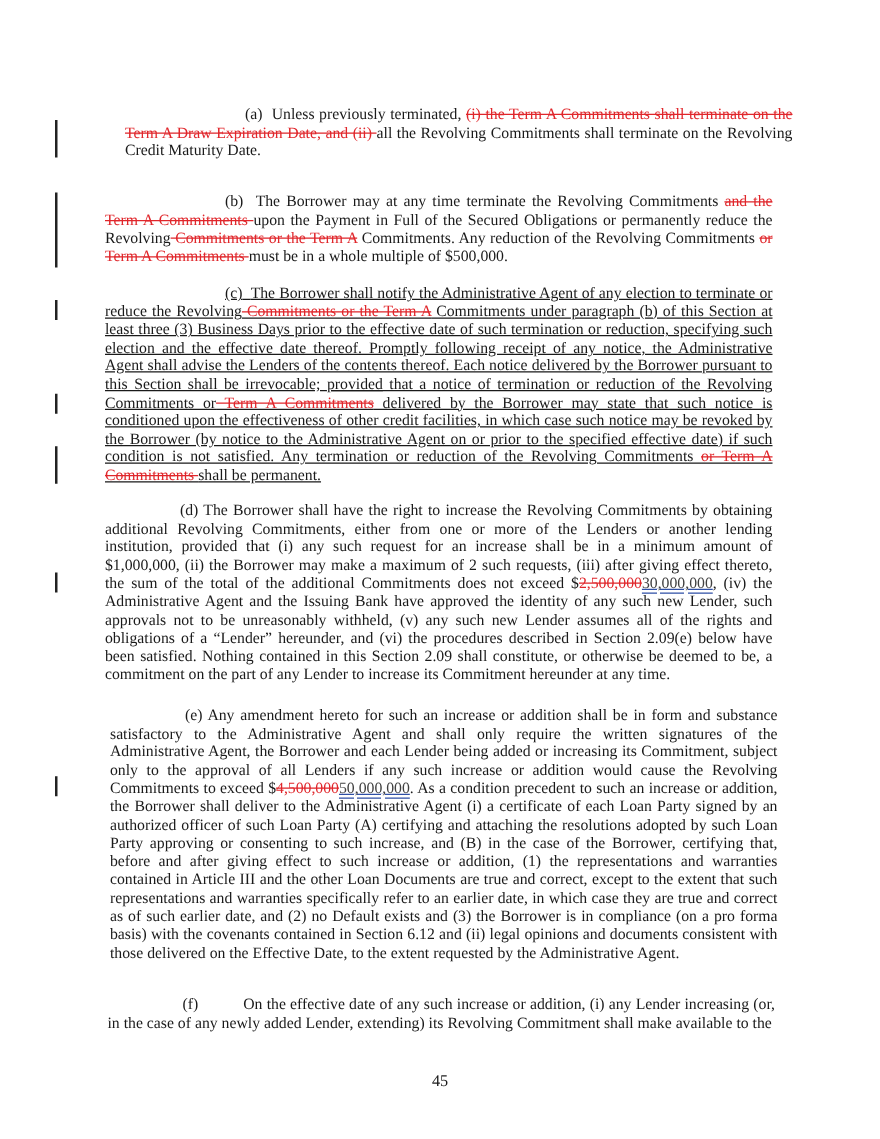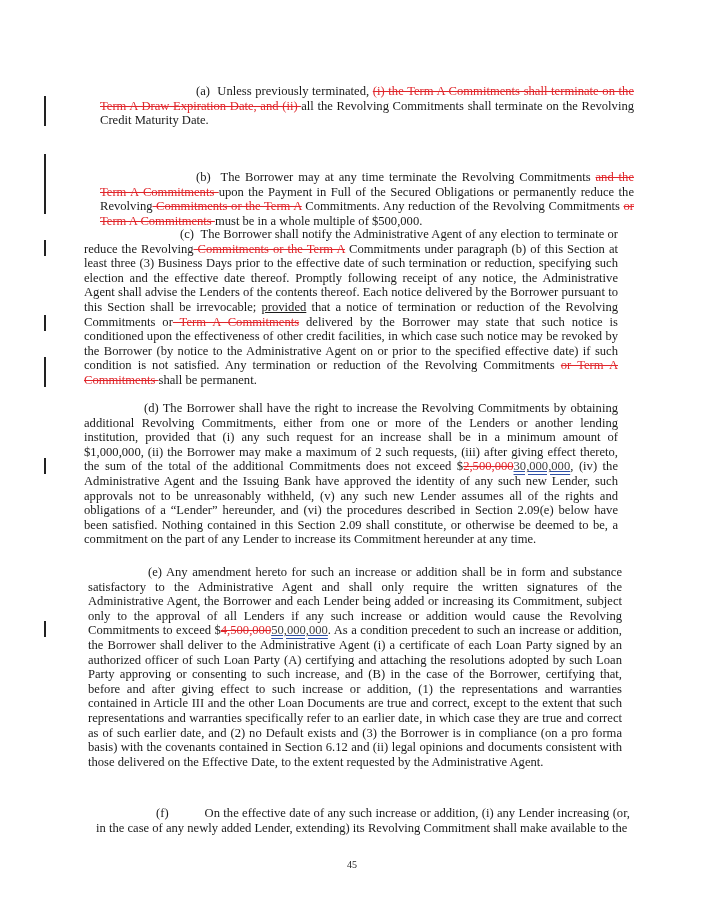--- a/index.html
+++ b/index.html
@@ -12,54 +12,54 @@
     .para {
       position: absolute; left: 84px; width: 534px;
       text-align: justify; text-align-last: left;
     }
     .indent { display: inline-block; width: 60px; }
     .indent-d { display: inline-block; width: 36px; }
     .del { color: #e0262b; text-decoration: line-through; text-decoration-color: #e0262b; }
     .ins { color: #404040; text-decoration: underline double; text-decoration-color: #2e4fa6; }
     .u { text-decoration: underline; }
     .changebar { position: absolute; left: 44px; width: 2px; background: #222; }
-    .pagenum { position: absolute; left: 0; width: 704px; top: 858px; text-align: center; font-family: "Liberation Serif", serif; font-size: 10px; color: #1a1a1a; }
+    .pagenum { position: absolute; left: 0; width: 704px; top: 858px; text-align: center; font-family: "Liberation Serif", serif; font-size: 13px; color: #1a1a1a; }
     .tab { display: inline-block; width: 36px; }
   </style>
 </head>
 <body>
 
 <div class="page">
 
   <div class="changebar" style="top:96px;height:30px;"></div>
   <div class="changebar" style="top:154px;height:60px;"></div>
   <div class="changebar" style="top:240px;height:16px;"></div>
   <div class="changebar" style="top:315px;height:16px;"></div>
   <div class="changebar" style="top:357px;height:30px;"></div>
   <div class="changebar" style="top:458px;height:16px;"></div>
   <div class="changebar" style="top:621px;height:16px;"></div>
 
   <p class="para" style="top:68px;margin:16px;">
     <span class="indent"></span><span class="indent-d"></span><span>(a)</span>&nbsp;&nbsp;<span>Unless previously terminated, </span><span class="del">(i) the Term A Commitments shall terminate on the Term A Draw Expiration Date, and (ii) </span><span>all the Revolving Commitments shall terminate on the Revolving Credit Maturity Date.</span>
   </p>
 
-  <p class="para" style="top:154px;margin:16px;">
+  <p class="para" style="top:154px;margin:0;">
     <span class="indent"></span><span class="indent-d"></span><span>(b)</span>&nbsp;&nbsp;<span>The Borrower may at any time terminate the Revolving Commitments </span><span class="del">and the Term A Commitments </span><span>upon the Payment in Full of the Secured Obligations or permanently reduce the Revolving</span><span class="del"> Commitments or the Term A</span><span> Commitments.  Any reduction of the Revolving Commitments </span><span class="del">or Term A Commitments </span><span>must be in a whole multiple of $500,000.</span>
   </p>
 
-  <p class="para" style="top:227px;margin:0;">
+  <p class="para" style="top:227px;margin:0;text-decoration:underline;">
     <span class="indent"></span><span class="indent-d"></span><span>(c)</span>&nbsp;&nbsp;<span>The Borrower shall notify the Administrative Agent of any election to terminate or reduce the Revolving</span><span class="del"> Commitments or the Term A</span><span> Commitments under paragraph (b) of this Section at least three (3) Business Days prior to the effective date of such termination or reduction, specifying such election and the effective date thereof.  Promptly following receipt of any notice, the Administrative Agent shall advise the Lenders of the contents thereof.  Each notice delivered by the Borrower pursuant to this Section shall be irrevocable; </span><span class="u">provided</span><span> that a notice of termination or reduction of the Revolving Commitments or</span><span class="del"> Term A Commitments</span><span> delivered by the Borrower may state that such notice is conditioned upon the effectiveness of other credit facilities, in which case such notice may be revoked by the Borrower (by notice to the Administrative Agent on or prior to the specified effective date) if such condition is not satisfied.  Any termination or reduction of the Revolving Commitments </span><span class="del">or Term A Commitments </span><span>shall be permanent.</span>
   </p>
 
   <p class="para" style="top:401px;margin:0;">
     <span class="indent"></span><span>(d)</span> <span>The Borrower shall have the right to increase the Revolving Commitments by obtaining additional Revolving Commitments, either from one or more of the Lenders or another lending institution, provided that (i) any such request for an increase shall be in a minimum amount of $1,000,000, (ii) the Borrower may make a maximum of 2 such requests, (iii) after giving effect thereto, the sum of the total of the additional Commitments does not exceed $</span><span class="del">2,500,000</span><span class="ins">30,000,000</span><span>, (iv) the Administrative Agent and the Issuing Bank have approved the identity of any such new Lender, such approvals not to be unreasonably withheld, (v) any such new Lender assumes all of the rights and obligations of a “Lender” hereunder, and (vi) the procedures described in Section 2.09(e) below have been satisfied.  Nothing contained in this Section 2.09 shall constitute, or otherwise be deemed to be, a commitment on the part of any Lender to increase its Commitment hereunder at any time.</span>
   </p>
 
   <p class="para" style="top:561px;margin:4px;">
     <span class="indent"></span><span>(e)</span> <span>Any amendment hereto for such an increase or addition shall be in form and substance satisfactory to the Administrative Agent and shall only require the written signatures of the Administrative Agent, the Borrower and each Lender being added or increasing its Commitment, subject only to the approval of all Lenders if any such increase or addition would cause the Revolving Commitments to exceed $</span><span class="del">4,500,000</span><span class="ins">50,000,000</span><span>.  As a condition precedent to such an increase or addition, the Borrower shall deliver to the Administrative Agent (i) a certificate of each Loan Party signed by an authorized officer of such Loan Party (A) certifying and attaching the resolutions adopted by such Loan Party approving or consenting to such increase, and (B) in the case of the Borrower, certifying that, before and after giving effect to such increase or addition, (1) the representations and warranties contained in Article III and the other Loan Documents are true and correct, except to the extent that such representations and warranties specifically refer to an earlier date, in which case they are true and correct as of such earlier date, and (2) no Default exists and (3) the Borrower is in compliance (on a pro forma basis) with the covenants contained in Section 6.12 and (ii) legal opinions and documents consistent with those delivered on the Effective Date, to the extent requested by the Administrative Agent.</span>
   </p>
 
-  <p class="para" style="top:794px;margin:12px;">
+  <p class="para" style="top:794px;margin:2px;">
     <span class="indent"></span><span>(f)</span><span class="tab"></span><span>On the effective date of any such increase or addition, (i) any Lender increasing (or, in the case of any newly added Lender, extending) its Revolving Commitment shall make available to the</span>
   </p>
 
   <div class="pagenum">45</div>
 </div>
 
 </body></html>

